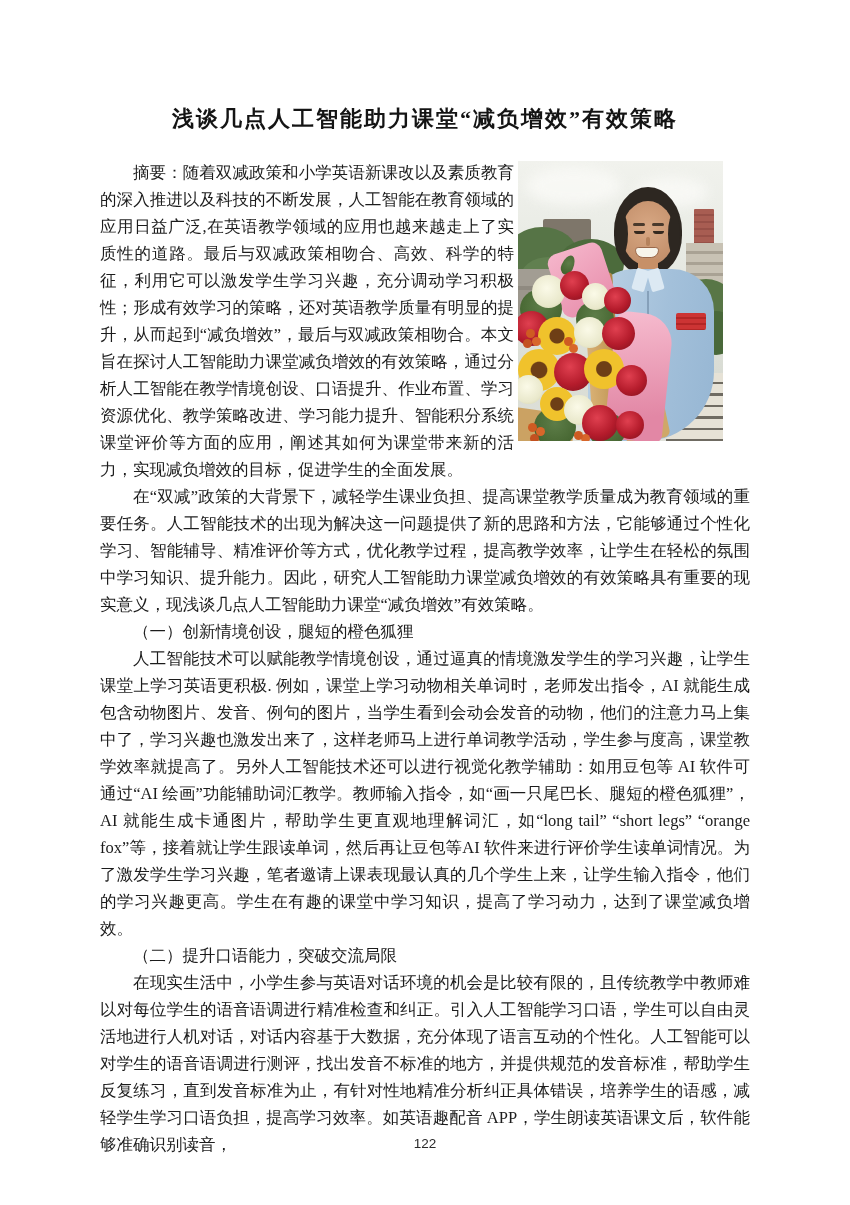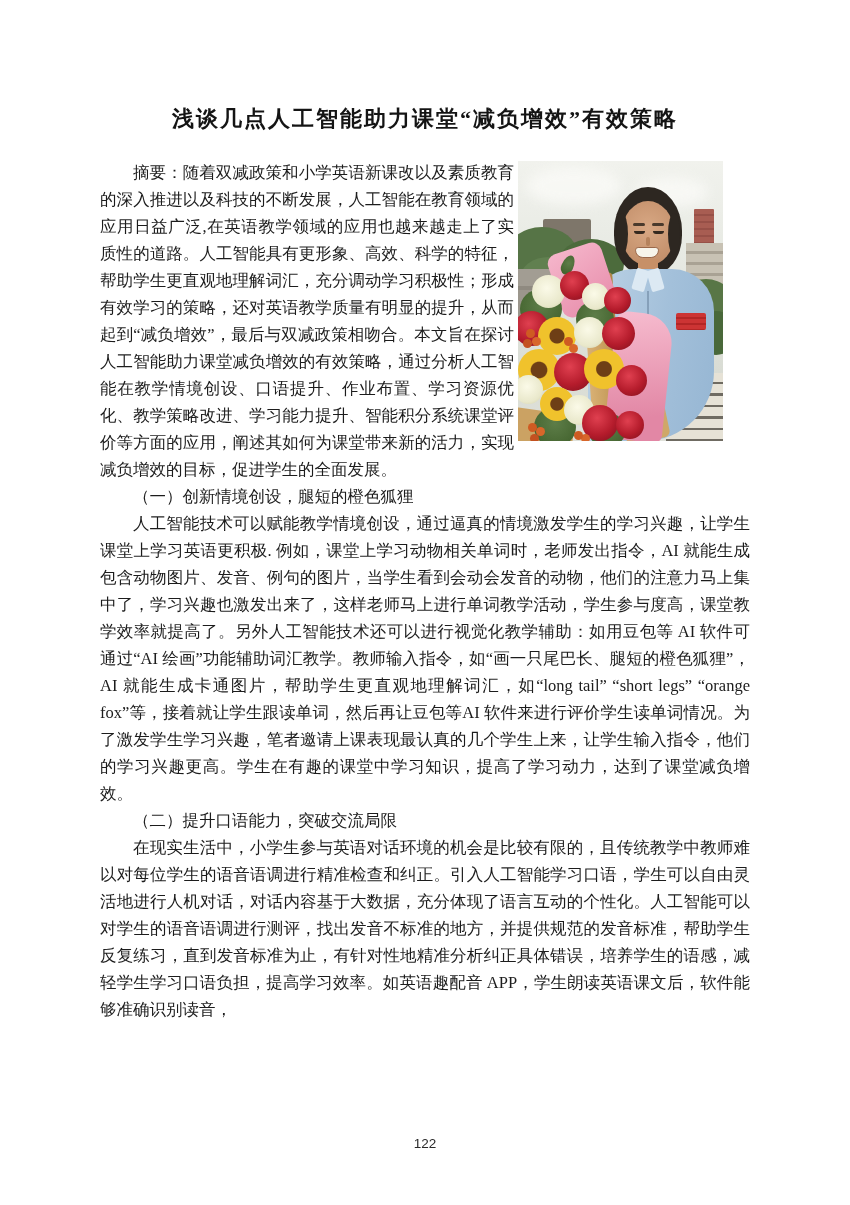--- a/index.html
+++ b/index.html
@@ -117,23 +117,24 @@
           <div class="fl red" style="left:64px;top:244px;width:36px;height:36px;"></div>
           <div class="fl red" style="left:98px;top:250px;width:28px;height:28px;"></div>
           <div class="fl white" style="left:-4px;top:214px;width:29px;height:29px;"></div>
           <div class="ab berry" style="left:8px;top:168px;box-shadow:6px 8px 0 #d8662a,-3px 10px 0 #c35120;"></div>
           <div class="ab berry" style="left:46px;top:176px;box-shadow:5px 7px 0 #d8662a;"></div>
           <div class="ab berry" style="left:10px;top:262px;box-shadow:8px 4px 0 #d8662a,2px 11px 0 #c35120;"></div>
           <div class="ab berry" style="left:56px;top:270px;box-shadow:7px 3px 0 #d8662a;"></div>
         </div>
       </div>
 
-      <p>摘要：随着双减政策和小学英语新课改以及素质教育的深入推进以及科技的不断发展，人工智能在教育领域的应用日益广泛,在英语教学领域的应用也越来越走上了实质性的道路。人工智能具有更形象、高效、科学的特征，帮助学生更直观地理解词汇，充分调动学习积极性；形成有效学习的策略，还对英语教学质量有明显的提升，从而起到“减负增效”，最后与双减政策相吻合。本文旨在探讨人工智能助力课堂减负增效的有效策略，通过分析人工智能在教学情境创设、口语提升、作业布置、学习资源优化、教学策略改进、学习能力提升、智能积分系统课堂评价等方面的应用，阐述其如何为课堂带来新的活力，实现减负增效的目标，促进学生的全面发展。</p>
+      <p>摘要：随着双减政策和小学英语新课改以及素质教育的深入推进以及科技的不断发展，人工智能在教育领域的应用日益广泛,在英语教学领域的应用也越来越走上了实质性的道路。最后与双减政策相吻合、高效、科学的特征，利用它可以激发学生学习兴趣，充分调动学习积极性；形成有效学习的策略，还对英语教学质量有明显的提升，从而起到“减负增效”，最后与双减政策相吻合。本文旨在探讨人工智能助力课堂减负增效的有效策略，通过分析人工智能在教学情境创设、口语提升、作业布置、学习资源优化、教学策略改进、学习能力提升、智能积分系统课堂评价等方面的应用，阐述其如何为课堂带来新的活力，实现减负增效的目标，促进学生的全面发展。</p>
     </div>
 
+    <p>在“双减”政策的大背景下，减轻学生课业负担、提高课堂教学质量成为教育领域的重要任务。人工智能技术的出现为解决这一问题提供了新的思路和方法，它能够通过个性化学习、智能辅导、精准评价等方式，优化教学过程，提高教学效率，让学生在轻松的氛围中学习知识、提升能力。因此，研究人工智能助力课堂减负增效的有效策略具有重要的现实意义，现浅谈几点人工智能助力课堂“减负增效”有效策略。</p>
     <p>（一）创新情境创设，腿短的橙色狐狸</p>
     <p>人工智能技术可以赋能教学情境创设，通过逼真的情境激发学生的学习兴趣，让学生课堂上学习英语更积极. 例如，课堂上学习动物相关单词时，老师发出指令，AI 就能生成包含动物图片、发音、例句的图片，当学生看到会动会发音的动物，他们的注意力马上集中了，学习兴趣也激发出来了，这样老师马上进行单词教学活动，学生参与度高，课堂教学效率就提高了。另外人工智能技术还可以进行视觉化教学辅助：如用豆包等 AI 软件可通过“AI 绘画”功能辅助词汇教学。教师输入指令，如“画一只尾巴长、腿短的橙色狐狸”，AI 就能生成卡通图片，帮助学生更直观地理解词汇，如“long tail” “short legs” “orange fox”等，接着就让学生跟读单词，然后再让豆包等AI 软件来进行评价学生读单词情况。为了激发学生学习兴趣，笔者邀请上课表现最认真的几个学生上来，让学生输入指令，他们的学习兴趣更高。学生在有趣的课堂中学习知识，提高了学习动力，达到了课堂减负增效。</p>
     <p>（二）提升口语能力，突破交流局限</p>
     <p>在现实生活中，小学生参与英语对话环境的机会是比较有限的，且传统教学中教师难以对每位学生的语音语调进行精准检查和纠正。引入人工智能学习口语，学生可以自由灵活地进行人机对话，对话内容基于大数据，充分体现了语言互动的个性化。人工智能可以对学生的语音语调进行测评，找出发音不标准的地方，并提供规范的发音标准，帮助学生反复练习，直到发音标准为止，有针对性地精准分析纠正具体错误，培养学生的语感，减轻学生学习口语负担，提高学习效率。如英语趣配音 APP，学生朗读英语课文后，软件能够准确识别读音，</p>
   </div>
 </div>
 
 <div class="page-number">122</div>
 
 </body></html>

